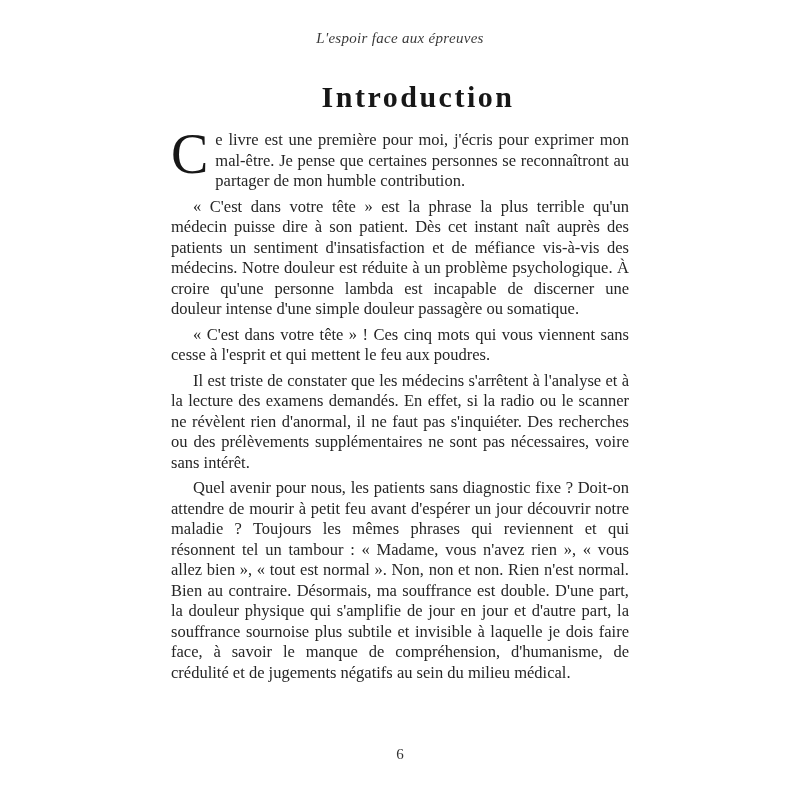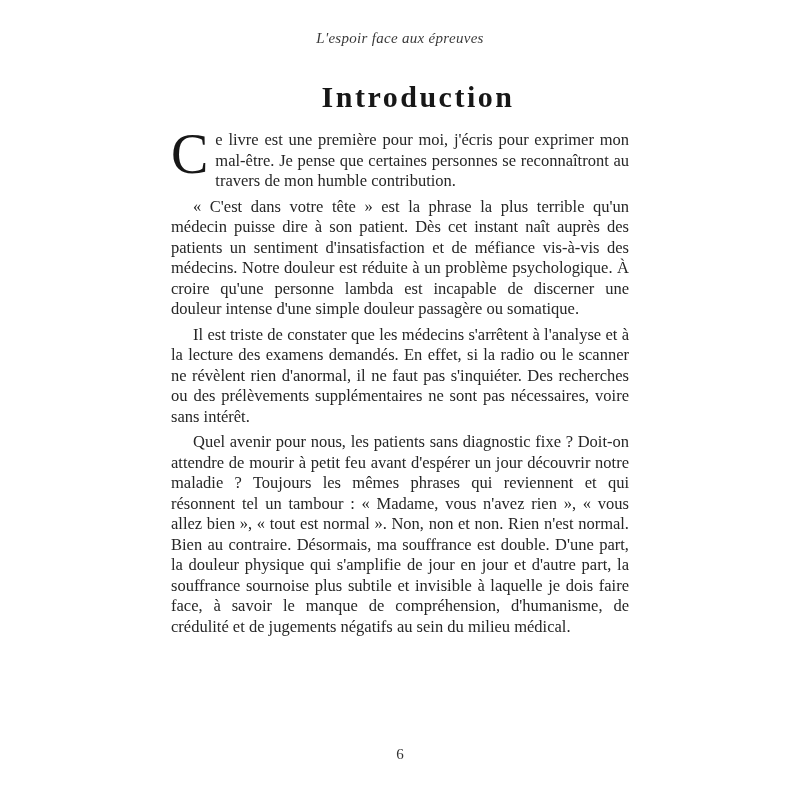--- a/index.html
+++ b/index.html
@@ -75,25 +75,26 @@
 </head>
 <body>
 
 <div class="book-page">
 
   <div class="running-header">L'espoir face aux épreuves</div>
 
   <h1 class="chapter-title">Introduction</h1>
 
   <div class="body-text">
-    <p class="first-paragraph"><span class="drop-cap">C</span><span>e livre est une première pour moi, j'écris pour exprimer mon mal-être. Je pense que certaines personnes se reconnaîtront au travers de mon humble contribution.</span></p>
+    <p class="first-paragraph"><span class="drop-cap">C</span><span>e livre est une première pour moi, j'écris pour exprimer mon mal-être. Je pense que certaines personnes se reconnaîtront au partager de mon humble contribution.</span></p>
 
 
     <p>« C'est dans votre tête » est la phrase la plus terrible qu'un médecin puisse dire à son patient. Dès cet instant naît auprès des patients un sentiment d'insatisfaction et de méfiance vis-à-vis des médecins. Notre douleur est réduite à un problème psychologique. À croire qu'une personne lambda est incapable de discerner une douleur intense d'une simple douleur passagère ou somatique.</p>
 
+    <p>« C'est dans votre tête » ! Ces cinq mots qui vous viennent sans cesse à l'esprit et qui mettent le feu aux poudres.</p>
 
     <p>Il est triste de constater que les médecins s'arrêtent à l'analyse et à la lecture des examens demandés. En effet, si la radio ou le scanner ne révèlent rien d'anormal, il ne faut pas s'inquiéter. Des recherches ou des prélèvements supplémentaires ne sont pas nécessaires, voire sans intérêt.</p>
 
     <p>Quel avenir pour nous, les patients sans diagnostic fixe ? Doit-on attendre de mourir à petit feu avant d'espérer un jour découvrir notre maladie ? Toujours les mêmes phrases qui reviennent et qui résonnent tel un tambour : « Madame, vous n'avez rien », « vous allez bien », « tout est normal ». Non, non et non. Rien n'est normal. Bien au contraire. Désormais, ma souffrance est double. D'une part, la douleur physique qui s'amplifie de jour en jour et d'autre part, la souffrance sournoise plus subtile et invisible à laquelle je dois faire face, à savoir le manque de compréhension, d'humanisme, de crédulité et de jugements négatifs au sein du milieu médical.</p>
   </div>
 
   <div class="page-number">6</div>
 
 </div>
 

